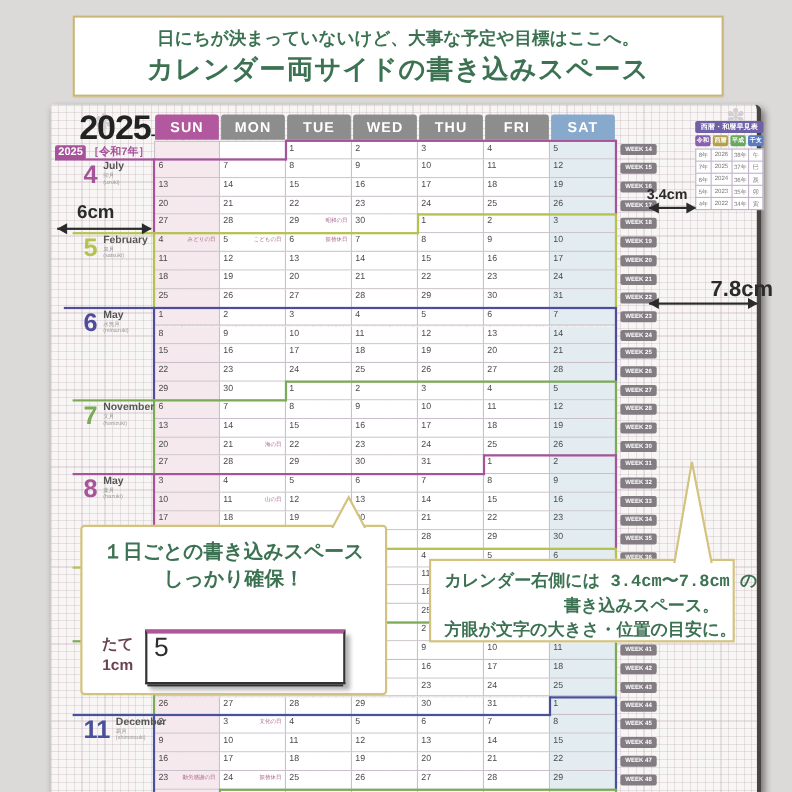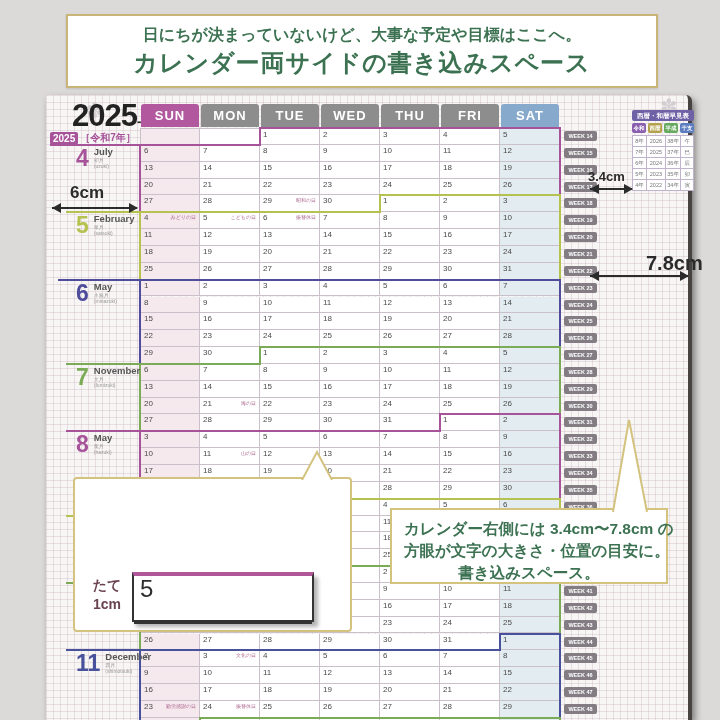--- a/index.html
+++ b/index.html
@@ -59,21 +59,21 @@
   .bub-l{left:73px;top:477px;width:279px;height:155px;border-radius:4px;text-align:center;}
   .bub-l .t{margin-top:10px;font-size:18px;font-weight:bold;color:#3c7252;line-height:25px;}
   .wlab{position:absolute;left:57px;top:68px;width:178px;text-align:center;font-size:14px;
         font-weight:bold;color:#6b4350;}
   .hlab{position:absolute;left:10px;top:97px;width:44px;text-align:center;font-size:14px;
         font-weight:bold;color:#6b4350;line-height:19px;}
   .sample{position:absolute;left:57px;top:93px;width:178px;height:44px;background:#fff;
           border:2px solid #333;border-top:4px solid #b0579a;text-align:left;
           box-shadow:0 4px 0 -2px #333,4px 5px 4px rgba(0,0,0,.3);}
   .sample .d{font-size:24px;color:#2e2e2e;margin:1px 0 0 6px;line-height:24px;}
-  .bub-r{left:390px;top:508px;width:278px;height:76px;padding:8px 12px;text-align:center;}
+  .bub-r{left:390px;top:508px;width:278px;height:76px;padding:8px 12px;text-align:right;font-family:Liberation Mono, monospace;}
   .bub-r .ln{font-size:15.5px;font-weight:bold;color:#3c7252;line-height:22px;white-space:nowrap;}
   .ptr{position:absolute;z-index:7;}
 </style>
 </head>
 <body>
 
 <div class="stage">
 
   <div class="banner">
     <div class="sub">日にちが決まっていないけど、大事な予定や目標はここへ。</div>
@@ -568,33 +568,35 @@
   <div class="harrow" style="left:590px;top:275px;width:98px;"></div>
   <div class="ah l" style="left:590px;top:271px;"></div>
   <div class="ah r" style="left:680px;top:271px;"></div>
 
   <svg class="ptr" style="left:300px;top:450px;" width="34" height="30">
     <polygon points="2,30 17,2 32,30" fill="#ffffff"></polygon>
     <path d="M2,30 L17,2 L32,30" stroke="#d4c37f" stroke-width="2" fill="none"></path>
   </svg>
   <div class="bubble bub-l">
     <div class="t">
+      <div>１日ごとの書き込みスペース</div>
+      <div>しっかり確保！</div>
     </div>
     <div class="hlab">
       <div>たて</div>
       <div>1cm</div>
     </div>
     <div class="sample">
       <div class="d">5</div>
     </div>
   </div>
 
   <svg class="ptr" style="left:610px;top:418px;" width="40" height="94">
     <polygon points="3,94 19,2 37,94" fill="#ffffff"></polygon>
     <path d="M3,94 L19,2 L37,94" stroke="#d4c37f" stroke-width="2" fill="none"></path>
   </svg>
   <div class="bubble bub-r">
     <div class="ln">カレンダー右側には 3.4cm〜7.8cm の</div>
+    <div class="ln">書き込みスペース。</div>
     <div class="ln">方眼が文字の大きさ・位置の目安に。</div>
-    <div class="ln">書き込みスペース。</div>
   </div>
 
 </div>
 
 </body></html>

